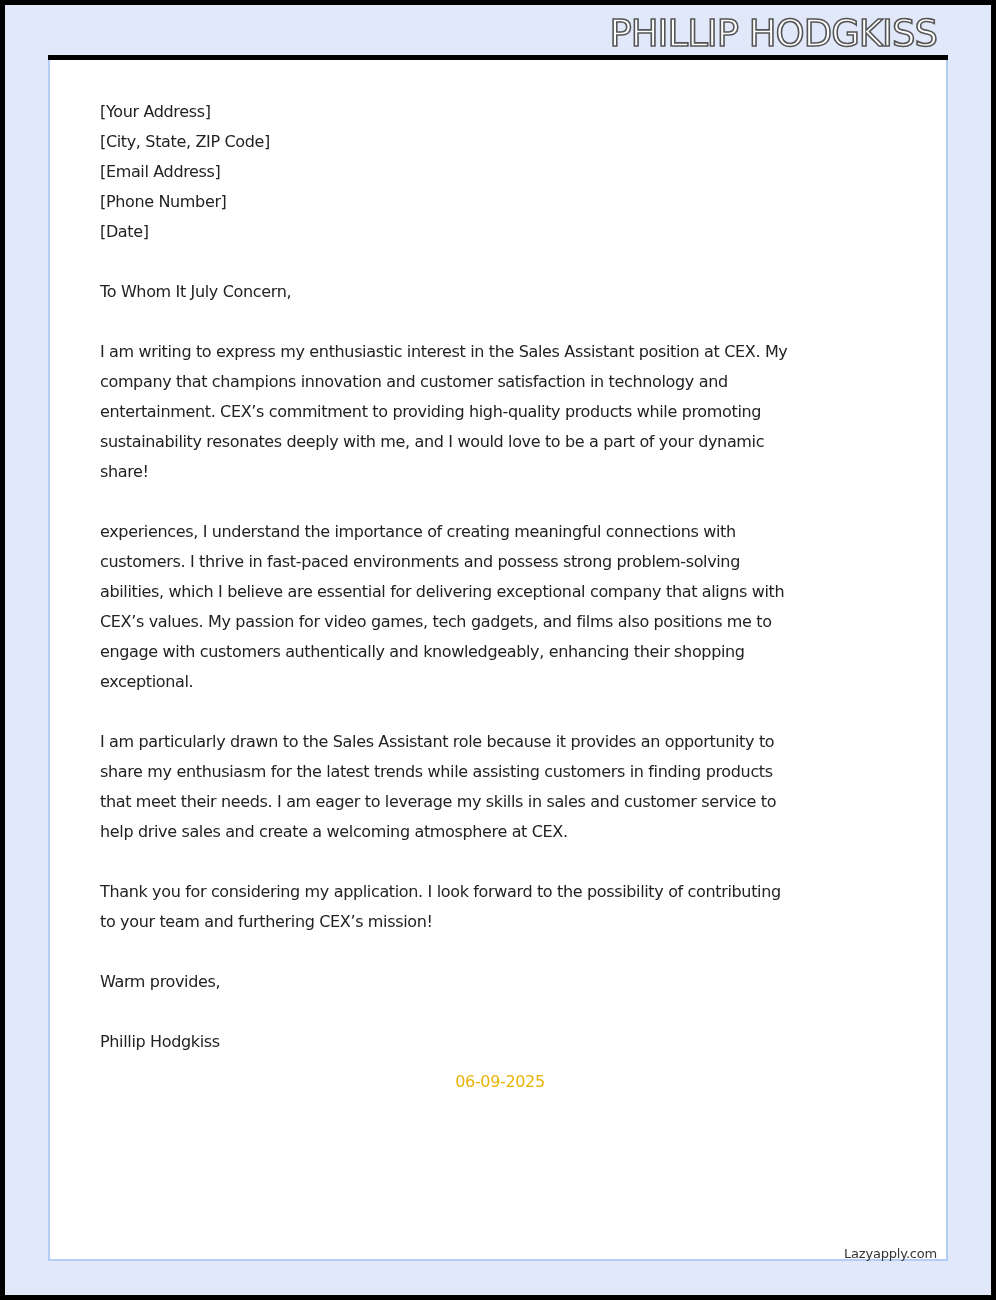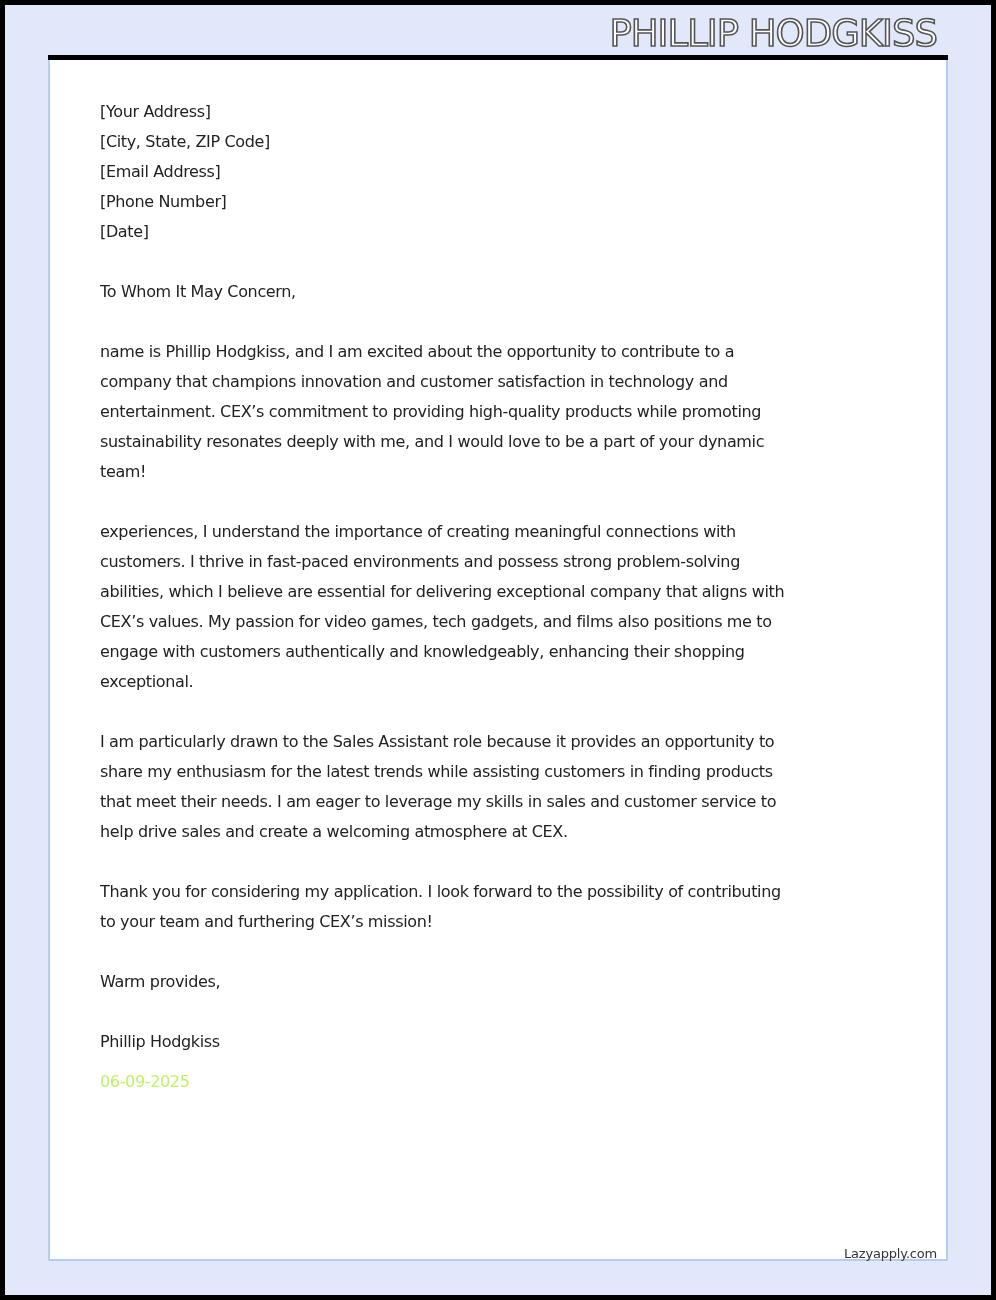--- a/index.html
+++ b/index.html
@@ -35,21 +35,21 @@
   .letter {
     position: absolute; left: 100px; top: 97px; width: 800px;
     font-family: "DejaVu Sans", sans-serif;
     font-size: 16px; line-height: 30px;
     color: #222222;
     letter-spacing: -0.35px;
   }
   .letter .line { display: block; white-space: nowrap; }
   .letter .para { margin: 0 0 30px 0; }
   .letter .para .line { white-space: nowrap; }
-  .date-link { color: #bef264; display: block; margin-top: 10px; }
+  .date-link { color: #eab308; display: block; margin-top: 10px; text-align: center; }
   .footer-brand {
     position: absolute; right: 59px; top: 1246px;
     font-family: "DejaVu Sans", sans-serif;
     font-size: 13px; color: #333; letter-spacing: -0.2px;
   }
 </style>
 </head>
 <body>
 
 <div class="frame"></div>
@@ -62,29 +62,29 @@
 <div class="letter">
   <div class="para">
     <span class="line">[Your Address]</span>
     <span class="line">[City, State, ZIP Code]</span>
     <span class="line">[Email Address]</span>
     <span class="line">[Phone Number]</span>
     <span class="line">[Date]</span>
   </div>
 
   <div class="para">
-    <span class="line">To Whom It May Concern,</span>
+    <span class="line">To Whom It July Concern,</span>
   </div>
 
   <div class="para">
-    <span class="line">name is Phillip Hodgkiss, and I am excited about the opportunity to contribute to a</span>
+    <span class="line">I am writing to express my enthusiastic interest in the Sales Assistant position at CEX. My</span>
     <span class="line">company that champions innovation and customer satisfaction in technology and</span>
     <span class="line">entertainment. CEX’s commitment to providing high-quality products while promoting</span>
     <span class="line">sustainability resonates deeply with me, and I would love to be a part of your dynamic</span>
-    <span class="line">team!</span>
+    <span class="line">share!</span>
   </div>
 
   <div class="para">
     <span class="line">experiences, I understand the importance of creating meaningful connections with</span>
     <span class="line">customers. I thrive in fast-paced environments and possess strong problem-solving</span>
     <span class="line">abilities, which I believe are essential for delivering exceptional company that aligns with</span>
     <span class="line">CEX’s values. My passion for video games, tech gadgets, and films also positions me to</span>
     <span class="line">engage with customers authentically and knowledgeably, enhancing their shopping</span>
     <span class="line">exceptional.</span>
   </div>

